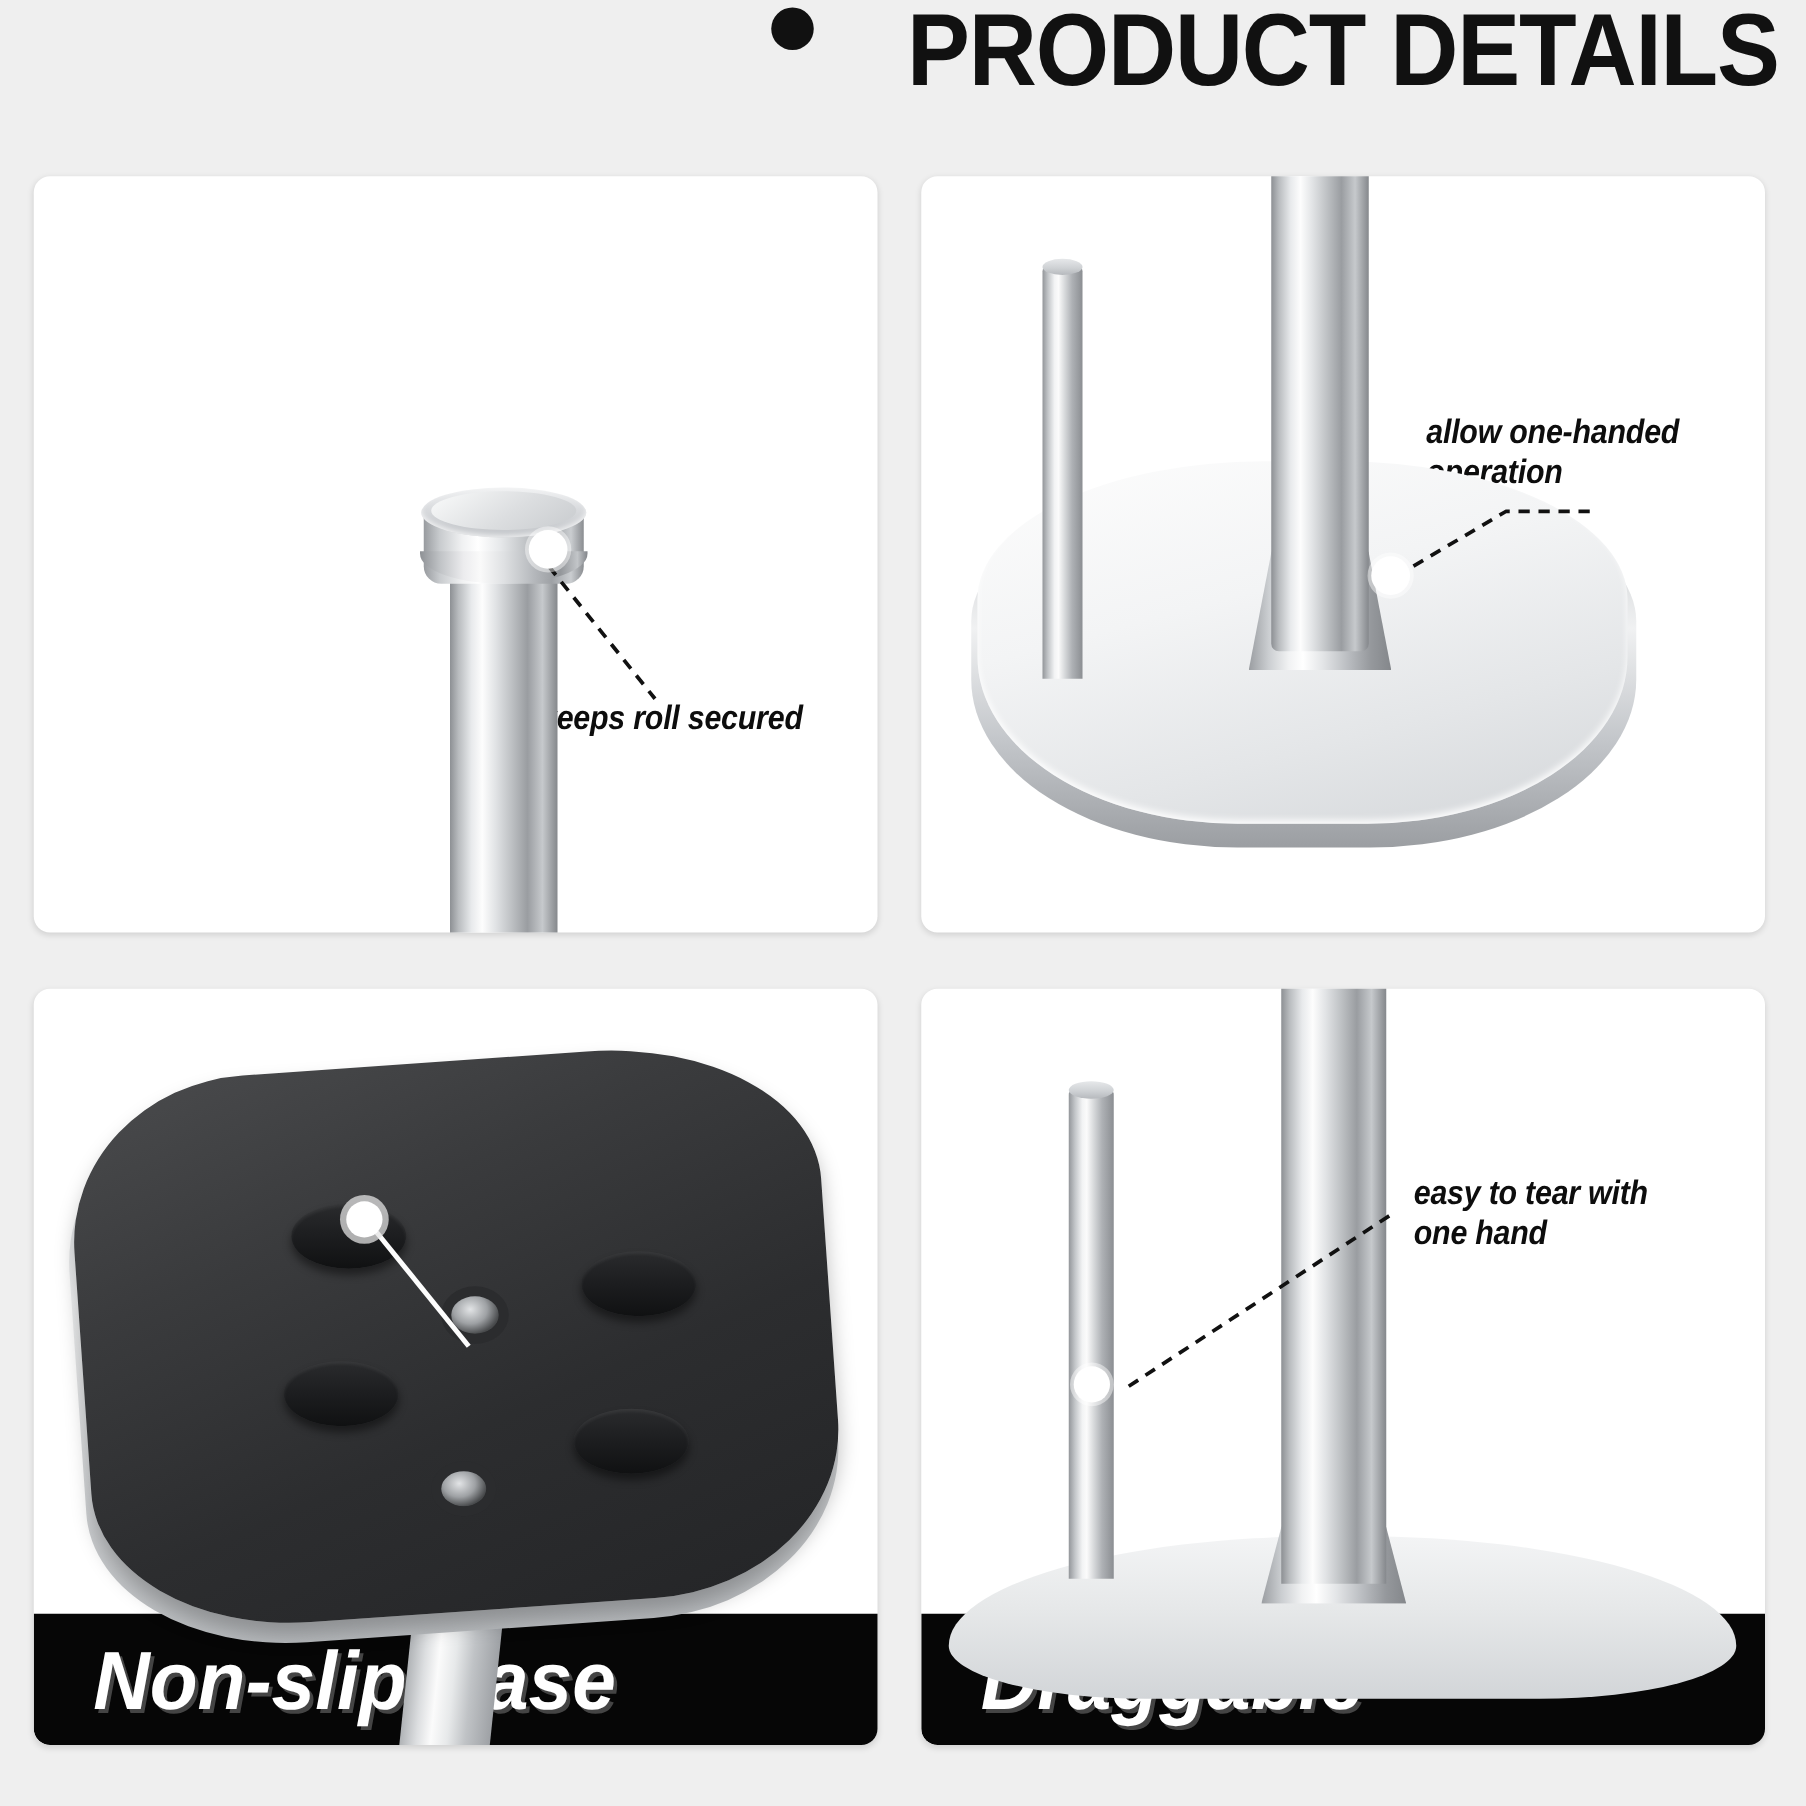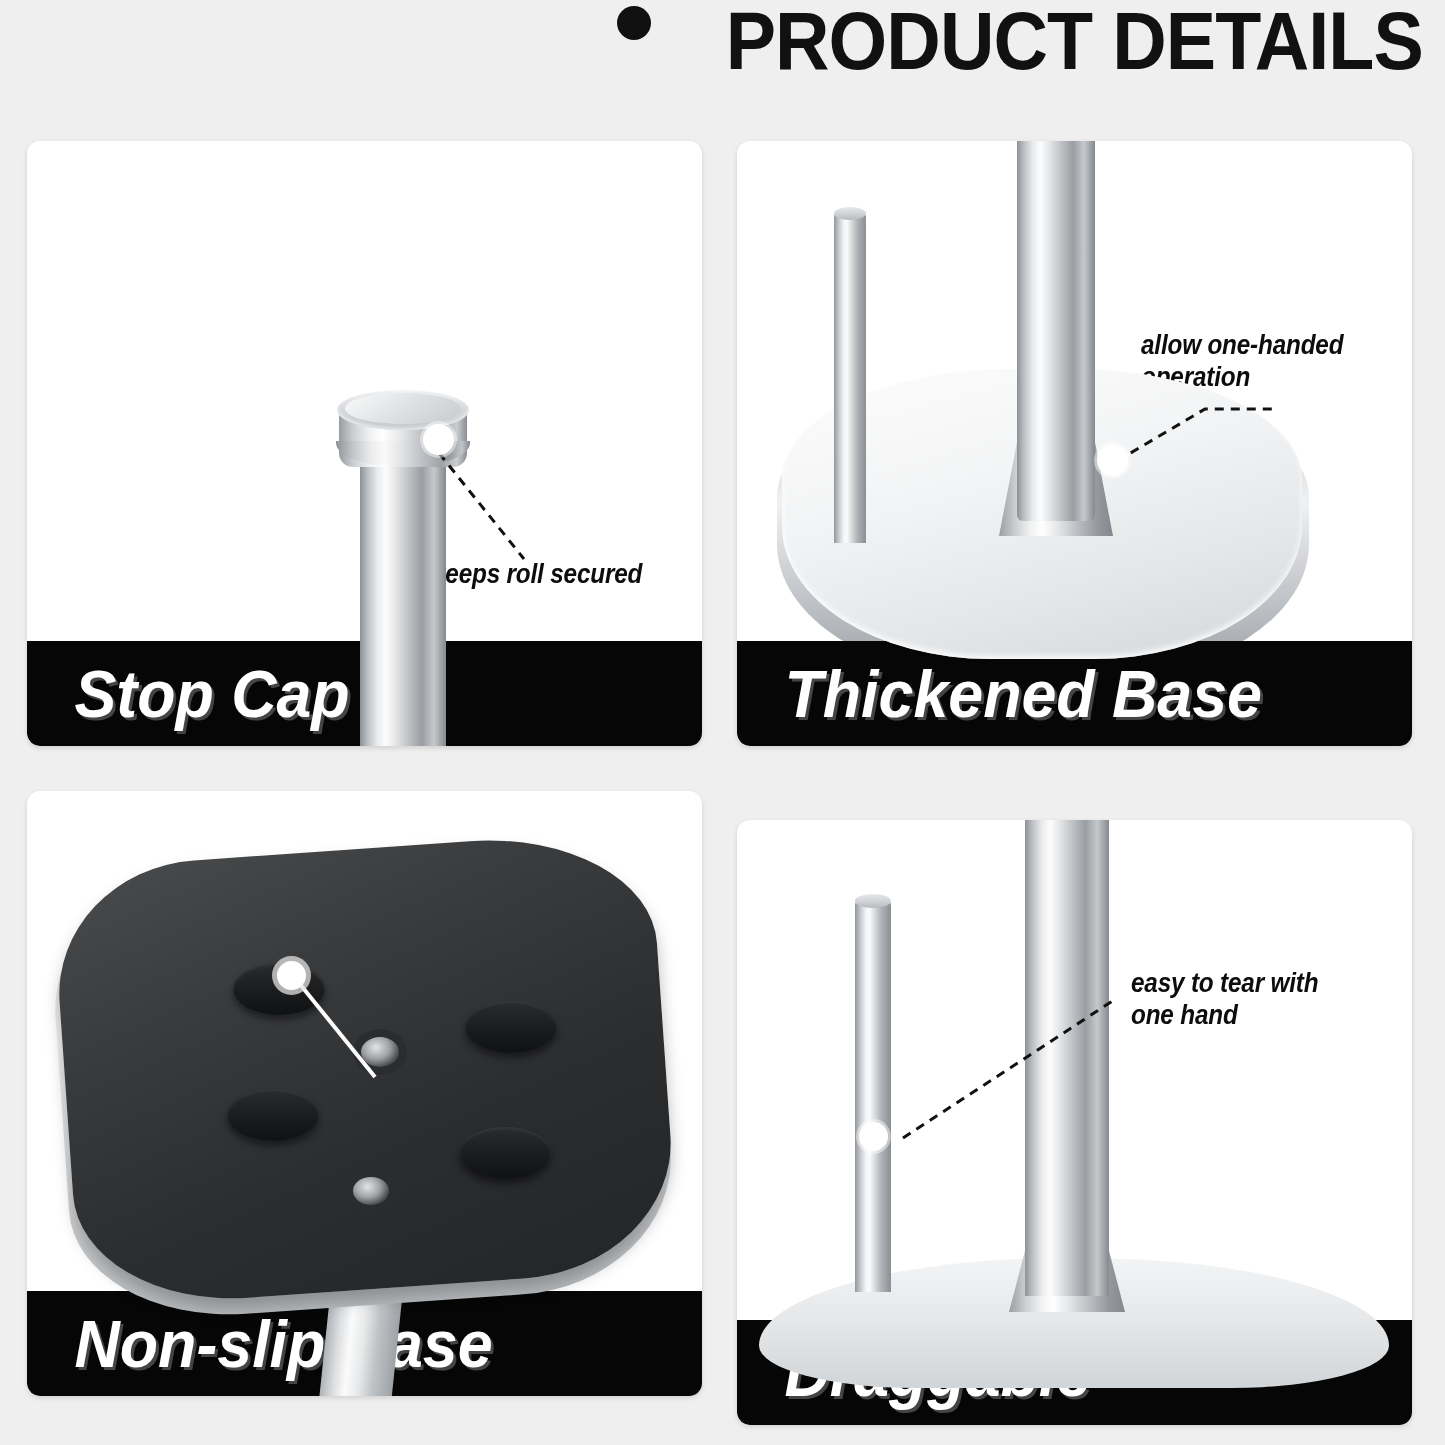--- a/index.html
+++ b/index.html
@@ -38,21 +38,21 @@
     position:absolute;
     width:675px;height:605px;
     background:#ffffff;
     border-radius:13px;
     box-shadow:0 2px 5px rgba(0,0,0,.13);
     overflow:hidden;
   }
   #panel-1{left:27px; top:141px;}
   #panel-2{left:737px;top:141px;}
   #panel-3{left:27px; top:791px;}
-  #panel-4{left:737px;top:820px;}
+  #panel-4{left:737px;top:791px;}
 
   .stage{position:absolute;left:0;top:0;width:679px;height:605px;overflow:hidden;}
 
   .label-bar{
     position:absolute;left:0;bottom:0;width:679px;height:105px;
     background:#060606;border-radius:0 0 13px 13px;
     display:flex;align-items:center;
   }
   .label-text{
     color:#fff;
@@ -266,23 +266,20 @@
     <div id="sc-cap-ellipse-in"></div>
 
     <svg class="leader" viewBox="0 0 679 605">
       <line x1="412" y1="312" x2="497" y2="418" stroke="#111" stroke-width="3" stroke-dasharray="9 7"></line>
     </svg>
     <div class="dot" style="left:396px;top:283px;width:31px;height:31px;"></div>
 
     <span class="callout" style="left:405px;top:418px;">keeps roll secured</span>
   </div>
 
-  <div class="label-bar">
-    <span class="label-text">Stop Cap</span>
-  </div>
 </div>
 
 <div class="panel" id="panel-2">
   <div class="stage">
 
     <div id="tb-base-shadow"></div>
     <div id="tb-base-rim"></div>
     <div id="tb-base-top"></div>
 
     <div id="tb-sidebar-cap" class="rod-cap-top"></div>
@@ -293,23 +290,20 @@
 
     <svg class="leader" viewBox="0 0 679 605">
       <polyline points="380,320 468,268 540,268" fill="none" stroke="#111" stroke-width="3" stroke-dasharray="9 7"></polyline>
     </svg>
     <div class="dot" style="left:360px;top:304px;width:31px;height:31px;"></div>
 
     <span class="callout" style="left:404px;top:189px;">allow one-handed</span>
     <span class="callout" style="left:404px;top:221px;">operation</span>
   </div>
 
-  <div class="label-bar">
-    <span class="label-text">Thickened Base</span>
-  </div>
 </div>
 
 <div class="panel" id="panel-3">
   <div class="stage">
 
     <div id="ns-stem"></div>
     <div id="ns-plate-edge"></div>
     <div id="ns-plate"></div>
 
     <div class="pad" style="left:206px;top:172px;width:92px;height:52px;"></div>

